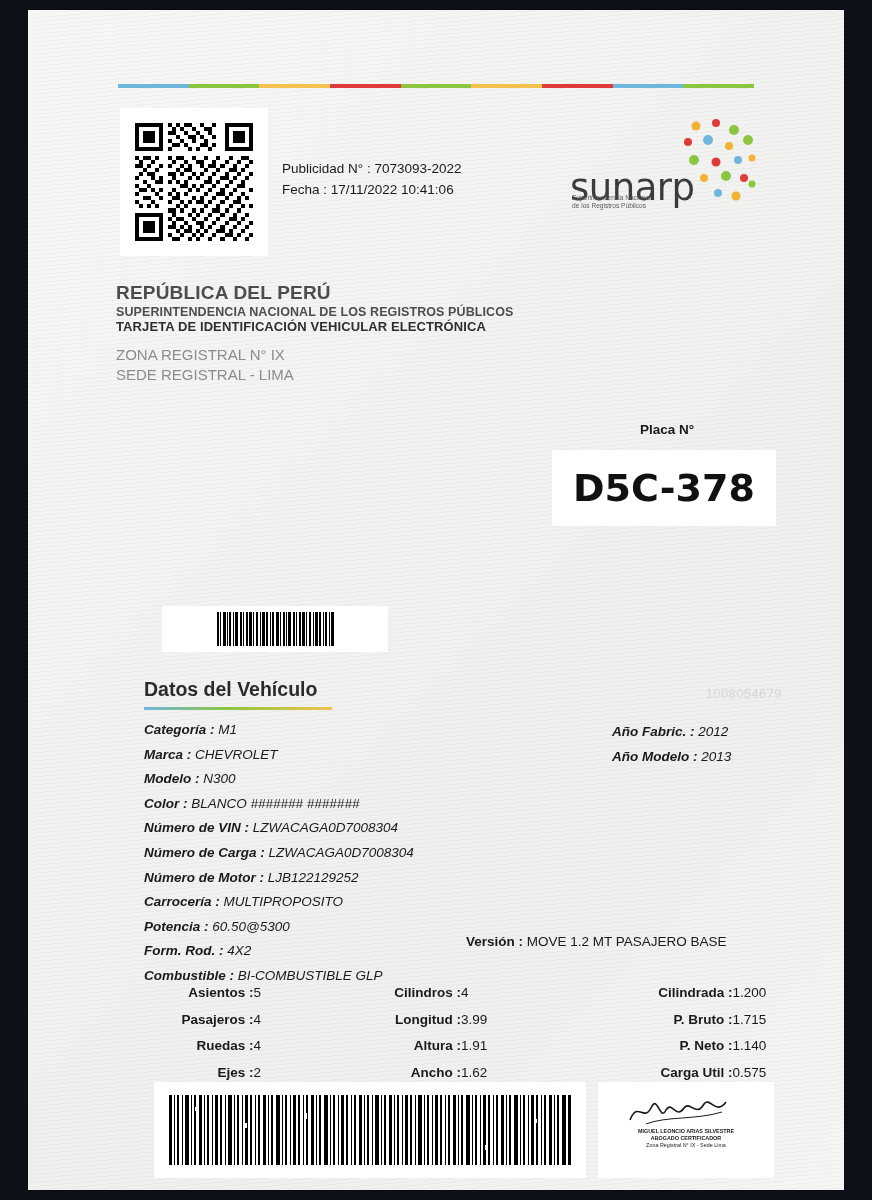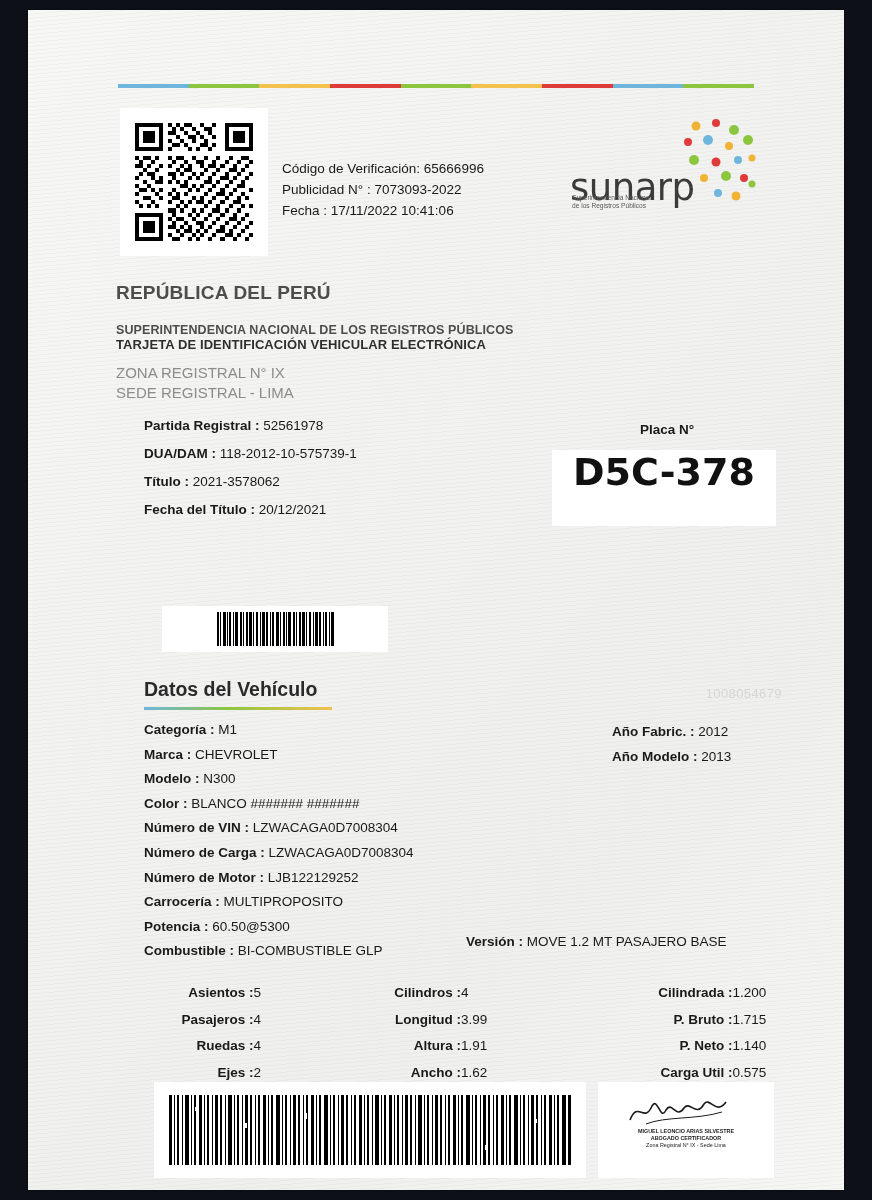--- a/index.html
+++ b/index.html
@@ -102,21 +102,21 @@
   }
 
   
   .titles {
     position: absolute;
     left: 88px;
     top: 272px;
     width: 660px;
   }
   .t1 { font-size: 19px; font-weight: bold; color: #4d4d4d; letter-spacing: 0.2px;}
-  .t2 { font-size: 12.5px; font-weight: bold; color: #4d4d4d; margin-top: 19px; letter-spacing: 0.1px;}
+  .t2 { font-size: 12.5px; font-weight: bold; color: #4d4d4d; margin-top: 1px; letter-spacing: 0.1px;}
   .t3 { font-size: 13px; font-weight: bold; color: #2f2f2f; margin-top: 0; letter-spacing: 0.1px;}
   .t4 { font-size: 15px; color: #8c8c8c; margin-top: 12px; }
   .t5 { font-size: 15px; color: #8c8c8c; margin-top: 3px; }
 
   
   .regblock {
     position: absolute;
     left: 116px;
     top: 408px;
     width: 420px;
@@ -137,20 +137,21 @@
     margin-left: 12px;
   }
   .placa-box {
     position: absolute;
     left: 524px;
     top: 440px;
     width: 224px;
     height: 76px;
     background: #fff;
     display: flex;
+    align-items: center;
     justify-content: center;
   }
   .placa-text {
     font-size: 38px;
     font-weight: bold;
     color: #111;
     letter-spacing: 0px;
     font-family: "DejaVu Sans", sans-serif;
   }
 
@@ -196,21 +197,21 @@
   }
 
   .dv-list {
     position: absolute;
     left: 116px;
     top: 712px;
     width: 420px;
     font-size: 13.5px;
     color: #1a1a1a;
   }
-  .dvline { margin-bottom: 9.6px; }
+  .dvline { margin-bottom: 9.6px; font-style: italic; }
   .dvline b { font-weight: bold; }
 
   .dv-right {
     position: absolute;
     left: 584px;
     top: 714px;
     font-size: 13.5px;
     color: #1a1a1a;
   }
   .dv-right .dvline { margin-bottom: 10px; }
@@ -530,21 +531,20 @@
             <rect x="15" y="28" width="1" height="1"></rect>
             <rect x="18" y="28" width="1" height="1"></rect>
             <rect x="21" y="28" width="1" height="1"></rect>
             <rect x="24" y="28" width="1" height="1"></rect>
             <rect x="27" y="28" width="1" height="1"></rect>
         </g>
       </svg>
     </div>
 
     <div class="verif">
-      <div>Código de Verificación: 65666996</div>
       <div>Publicidad N° : 7073093-2022</div>
       <div>Fecha : 17/11/2022 10:41:06</div>
     </div>
 
     <div class="sunarp">
       <div class="sunarp-word">sunarp</div>
       <div class="sunarp-sub">
         <div>Superintendencia Nacional</div>
         <div>de los Registros Públicos</div>
       </div>
@@ -571,38 +571,20 @@
   </div>
 
   <div class="titles">
     <div class="t1">REPÚBLICA DEL PERÚ</div>
     <div class="t2">SUPERINTENDENCIA NACIONAL DE LOS REGISTROS PÚBLICOS</div>
     <div class="t3">TARJETA DE IDENTIFICACIÓN VEHICULAR ELECTRÓNICA</div>
     <div class="t4">ZONA REGISTRAL N° IX</div>
     <div class="t5">SEDE REGISTRAL - LIMA</div>
   </div>
 
-  <div class="regblock">
-    <div class="regline">
-      <b>Partida Registral :</b>
-      <span>52561978</span>
-    </div>
-    <div class="regline">
-      <b>DUA/DAM :</b>
-      <span>118-2012-10-575739-1</span>
-    </div>
-    <div class="regline">
-      <b>Título :</b>
-      <span>2021-3578062</span>
-    </div>
-    <div class="regline">
-      <b>Fecha del Título :</b>
-      <span>20/12/2021</span>
-    </div>
-  </div>
 
   <div class="placa-label">Placa N°</div>
   <div class="placa-box">
     <span class="placa-text">D5C-378</span>
   </div>
 
   <div class="barcode1">
     <div class="bc-lines">
       <i style="width:2px"></i>
         <i style="width:1px;background:#fff"></i>
@@ -711,20 +693,24 @@
       <b>Número de Motor :</b>
       <span>LJB122129252</span>
     </div>
     <div class="dvline">
       <b>Carrocería :</b>
       <span>MULTIPROPOSITO</span>
     </div>
     <div class="dvline">
       <b>Potencia :</b>
       <span>60.50@5300</span>
+    </div>
+    <div class="dvline">
+      <b>Form. Rod. :</b>
+      <span>4X2</span>
     </div>
     <div class="dvline">
       <b>Combustible :</b>
       <span>BI-COMBUSTIBLE GLP</span>
     </div>
   </div>
 
   <div class="dv-right">
     <div class="dvline">
       <b>Año Fabric. :</b>

